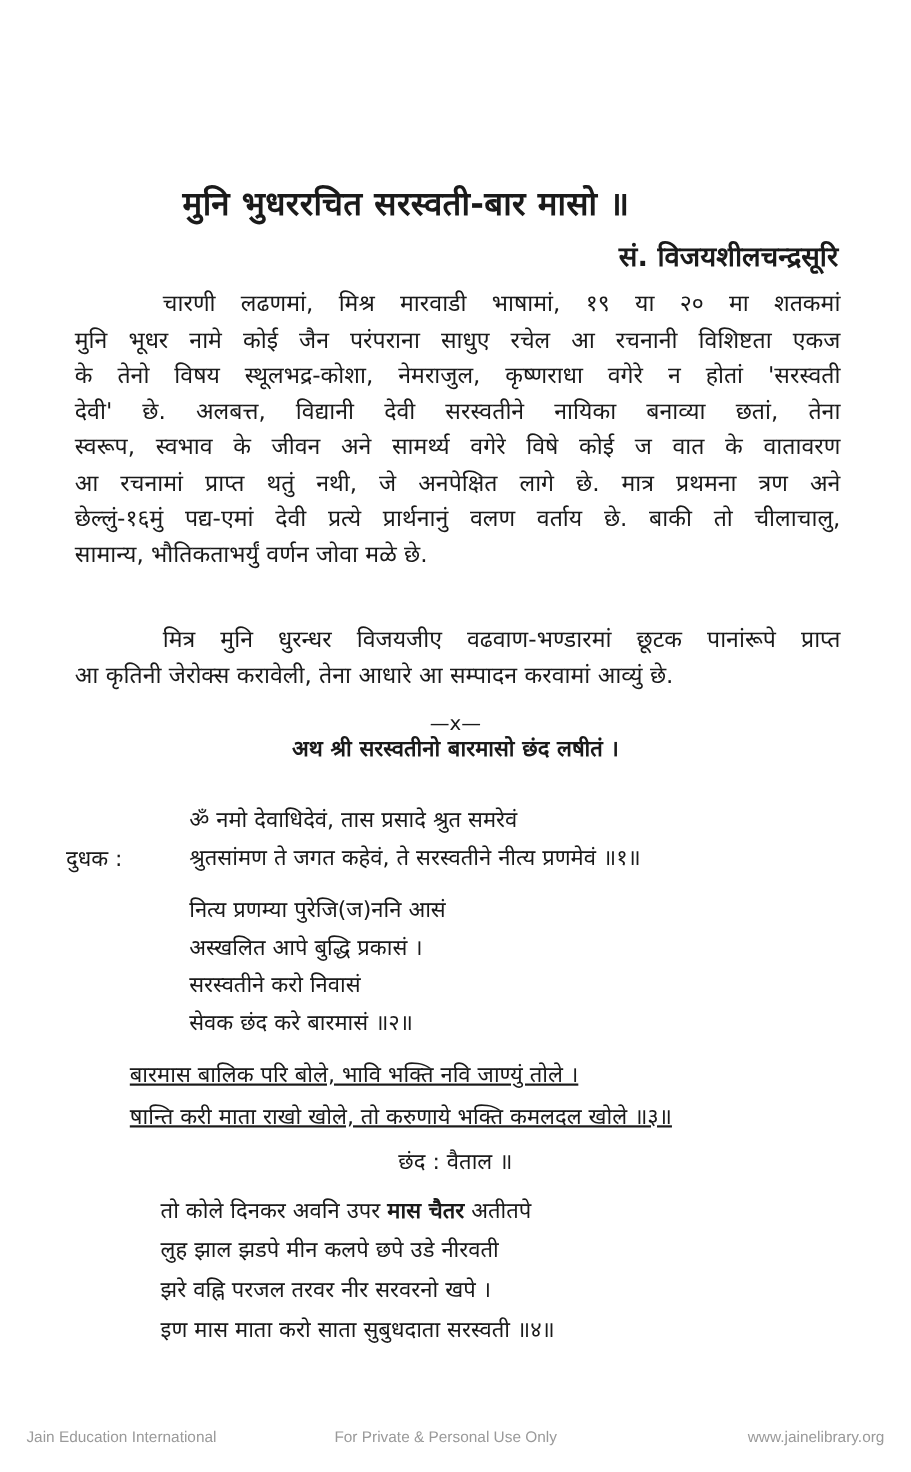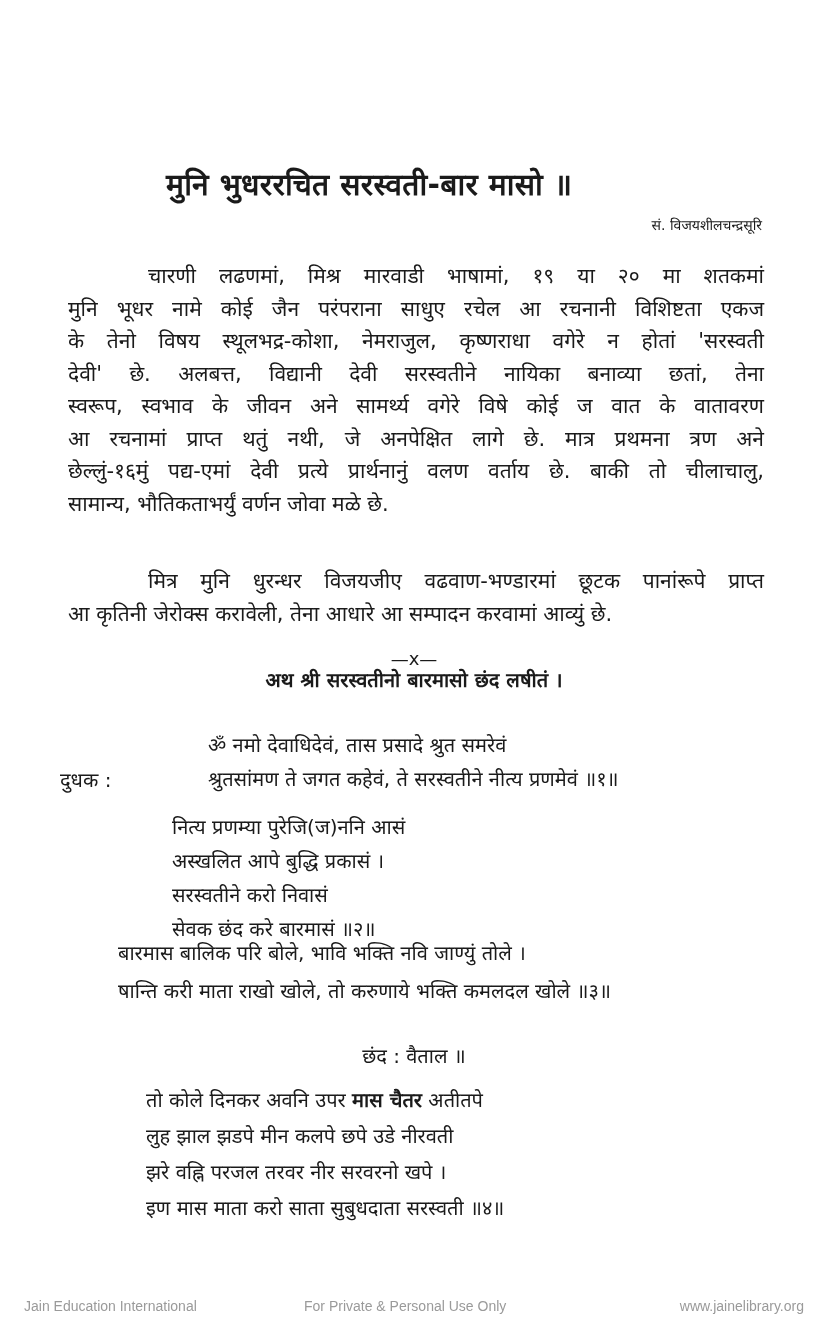--- a/index.html
+++ b/index.html
@@ -7,21 +7,21 @@
     width: 828px; height: 1338px; position: relative; overflow: hidden;
     font-family: "DejaVu Sans", sans-serif; color: #1a1a1a;
   }
   .page { position: absolute; left: 0; top: 0; width: 828px; height: 1338px; }
   .title {
     position: absolute; left: 166px; top: 163px;
     font-size: 30px; font-weight: bold; white-space: nowrap; letter-spacing: 0.3px;
   }
   .editor {
     position: absolute; right: 66px; top: 215px;
-    font-size: 14px; font-weight: normal; white-space: nowrap;
+    font-size: 25px; font-weight: bold; white-space: nowrap;
   }
   .para {
     position: absolute; left: 68px; width: 696px;
     font-size: 21px; line-height: 32.5px; text-align: justify;
   }
   .para .line { display: block; white-space: nowrap; text-align-last: justify; text-align: justify; }
   .para .line.last { text-align-last: left; }
   .para .line.indent { padding-left: 80px; }
   .sep { position: absolute; left: 0; width: 828px; top: 648px; text-align: center; font-size: 18px; }
   .subhead {
@@ -61,33 +61,33 @@
     <span class="line indent">मित्र मुनि धुरन्धर विजयजीए वढवाण-भण्डारमां छूटक पानांरूपे प्राप्त</span>
     <span class="line last">आ कृतिनी जेरोक्स करावेली, तेना आधारे आ सम्पादन करवामां आव्युं छे.</span>
   </div>
 
   <div class="sep">—x—</div>
 
   <div class="subhead">अथ श्री सरस्वतीनो बारमासो छंद लषीतं ।</div>
 
   <div class="label">दुधक :</div>
 
-  <div class="verse" style="left:172px; top:728px;margin-left:36px;">
+  <div class="verse" style="left:172px; top:728px;">
     <span class="vline">ॐ नमो देवाधिदेवं, तास प्रसादे श्रुत समरेवं</span>
     <span class="vline">श्रुतसांमण ते जगत कहेवं, ते सरस्वतीने नीत्य प्रणमेवं ॥१॥</span>
   </div>
 
   <div class="verse" style="left:172px; top:810px;">
     <span class="vline">नित्य प्रणम्या पुरेजि(ज)ननि आसं</span>
     <span class="vline">अस्खलित आपे बुद्धि प्रकासं ।</span>
     <span class="vline">सरस्वतीने करो निवासं</span>
     <span class="vline">सेवक छंद करे बारमासं ॥२॥</span>
   </div>
 
-  <div class="verse" style="left:118px; top:934px; line-height:38px;">
+  <div class="verse" style="left:118px; top:958px; line-height:38px;text-decoration:underline;">
     <span class="vline">बारमास बालिक परि बोले, भावि भक्ति नवि जाण्युं तोले ।</span>
     <span class="vline">षान्ति करी माता राखो खोले, तो करुणाये भक्ति कमलदल खोले ॥३॥</span>
   </div>
 
   <div class="center" style="top:1042px;">छंद : वैताल ॥</div>
 
   <div class="verse" style="left:146px; top:1082px; line-height:36px;">
     <span class="vline"><span>तो कोले दिनकर अवनि उपर </span><b class="strong">मास चैतर</b><span> अतीतपे</span></span>
     <span class="vline">लुह झाल झडपे मीन कलपे छपे उडे नीरवती</span>
     <span class="vline">झरे वह्नि परजल तरवर नीर सरवरनो खपे ।</span>

